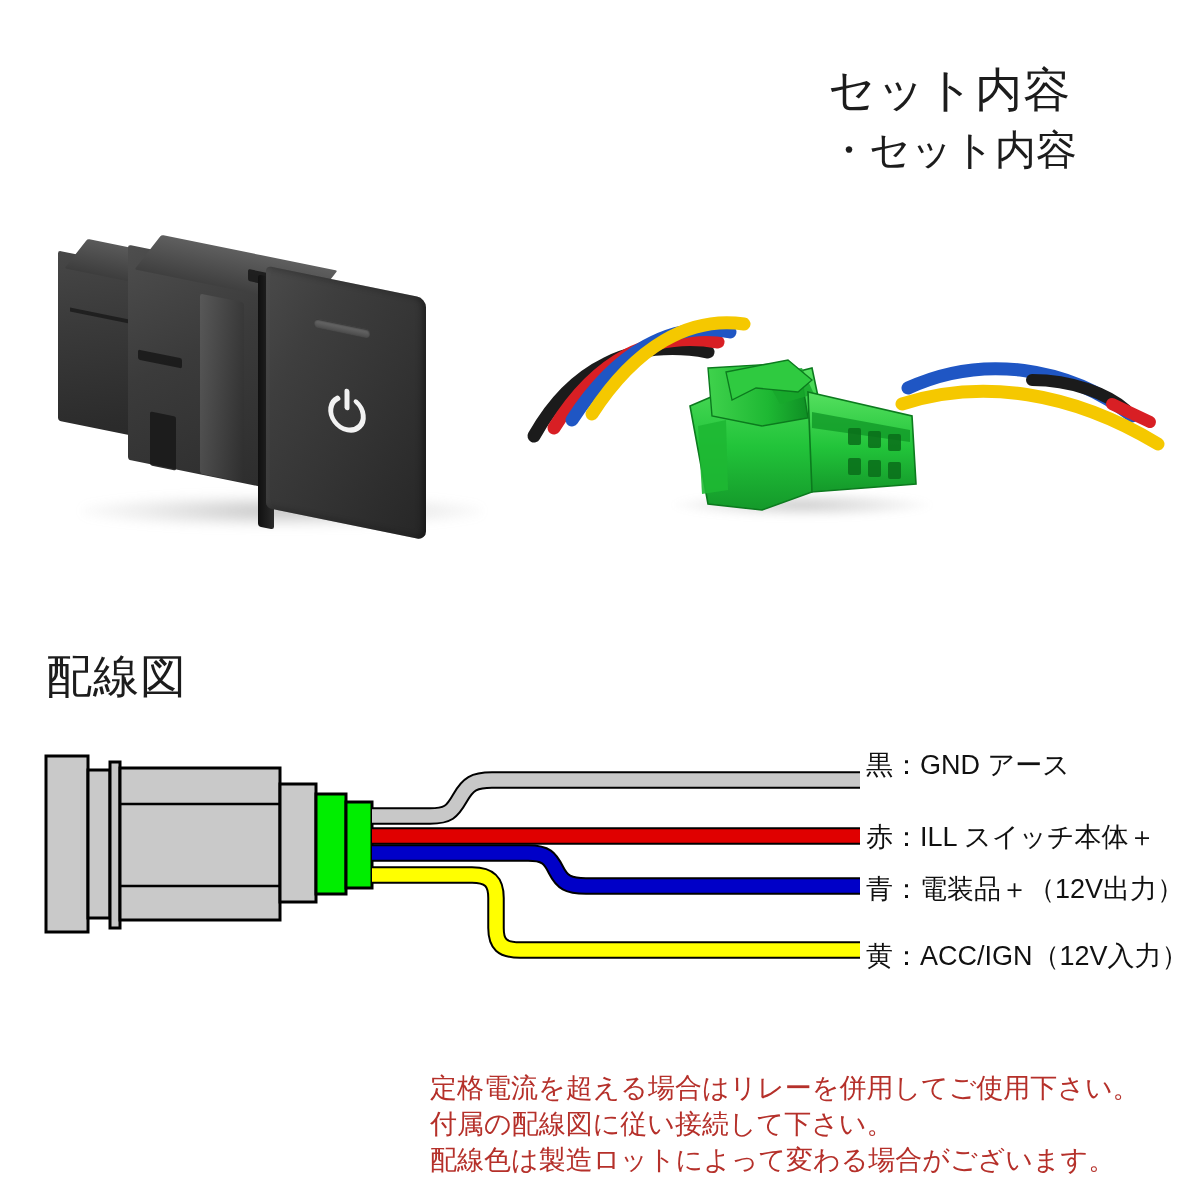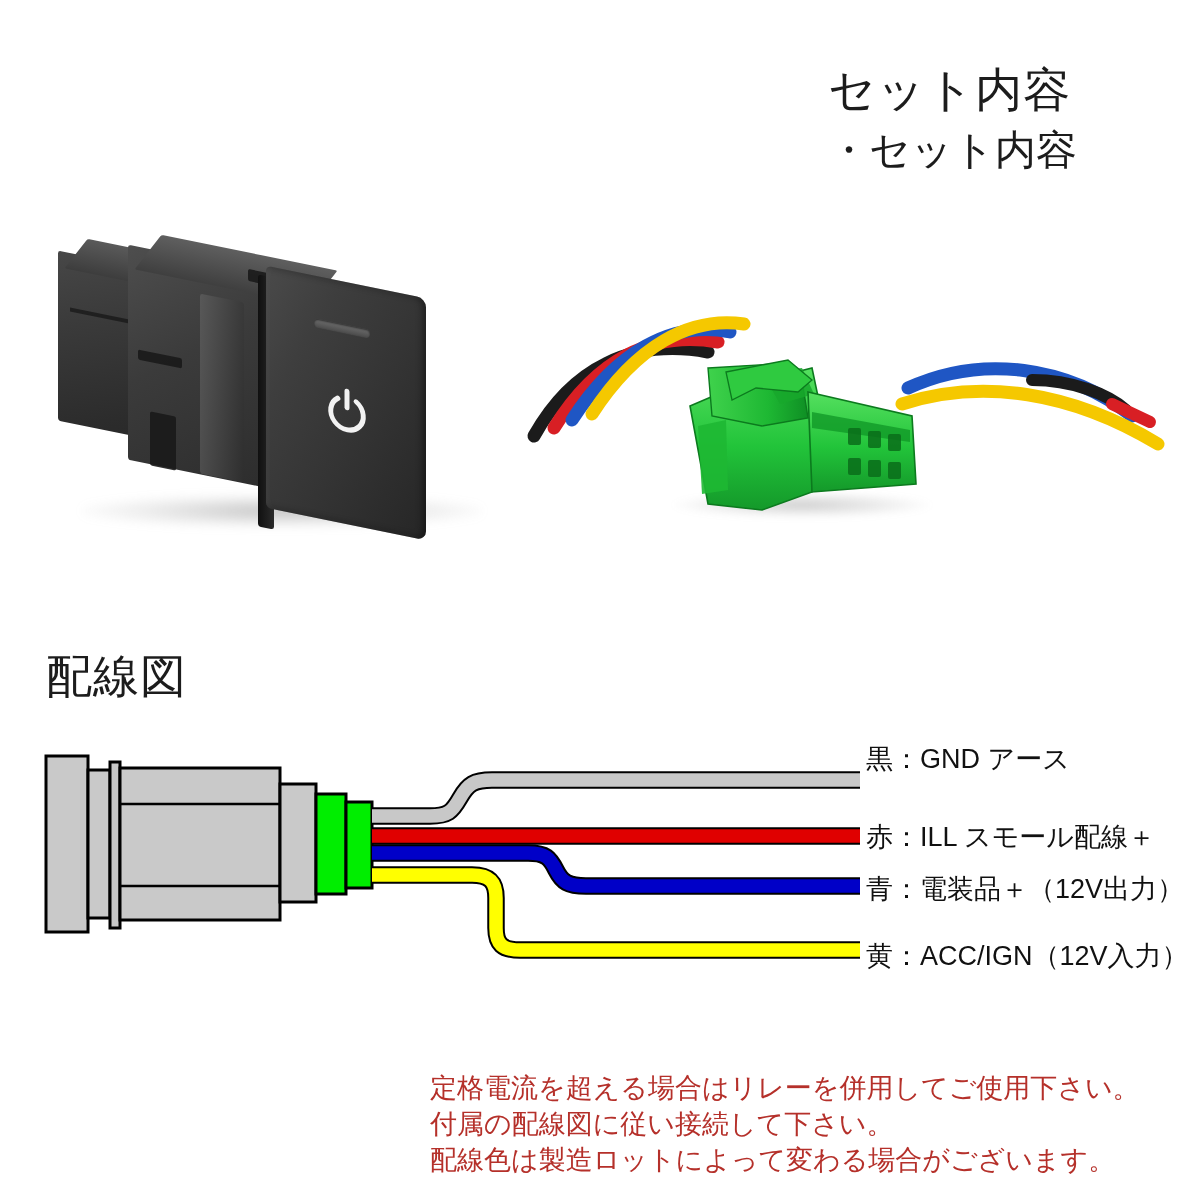--- a/index.html
+++ b/index.html
@@ -125,21 +125,21 @@
   }
   .diagram-svg {
     position:absolute; left:0px; top:740px; width:880px; height:240px;
   }
 
   .wire-labels { position:absolute; left:866px; top:740px; width:334px; height:240px; }
   .wire-label {
     position:absolute; left:0; font-size:27px; color:#111111;
     white-space:nowrap; line-height:1;
   }
-  .wl-0 { top:6px;text-align:right; }
+  .wl-0 { top:12px;text-align:right; }
   .wl-1 { top:84px; }
   .wl-2 { top:136px; }
   .wl-3 { top:203px; }
 
   .rating {
     position:absolute; left:74px; top:968px;
     font-size:35px; letter-spacing:1px; color:#161616; white-space:nowrap;
   }
 
   .notes {
@@ -274,21 +274,21 @@
       <path d="M372 113 L 528 113 C 546 113, 550 118, 556 130 C 562 142, 568 146, 586 146 L 860 146" stroke="#000000" stroke-width="17.5"></path>
       <path d="M372 113 L 528 113 C 546 113, 550 118, 556 130 C 562 142, 568 146, 586 146 L 860 146" stroke="#0000c8" stroke-width="13.5"></path>
 
       <path d="M372 135 L 472 135 C 490 135, 496 142, 496 158 L 496 188 C 496 204, 502 210, 520 210 L 860 210" stroke="#000000" stroke-width="17.5"></path>
       <path d="M372 135 L 472 135 C 490 135, 496 142, 496 158 L 496 188 C 496 204, 502 210, 520 210 L 860 210" stroke="#ffff00" stroke-width="13.5"></path>
     </g>
   </svg>
 
   <div class="wire-labels">
     <div class="wire-label wl-0">黒：GND アース</div>
-    <div class="wire-label wl-1">赤：ILL スモール配線＋</div>
+    <div class="wire-label wl-1">赤：ILL スイッチ本体＋</div>
     <div class="wire-label wl-2">青：電装品＋（12V出力）</div>
     <div class="wire-label wl-3">黄：ACC/IGN（12V入力）</div>
   </div>
 
 
   <div class="notes">
     <p>定格電流を超える場合はリレーを併用してご使用下さい。</p>
     <p>付属の配線図に従い接続して下さい。</p>
     <p>配線色は製造ロットによって変わる場合がございます。</p>
   </div>

